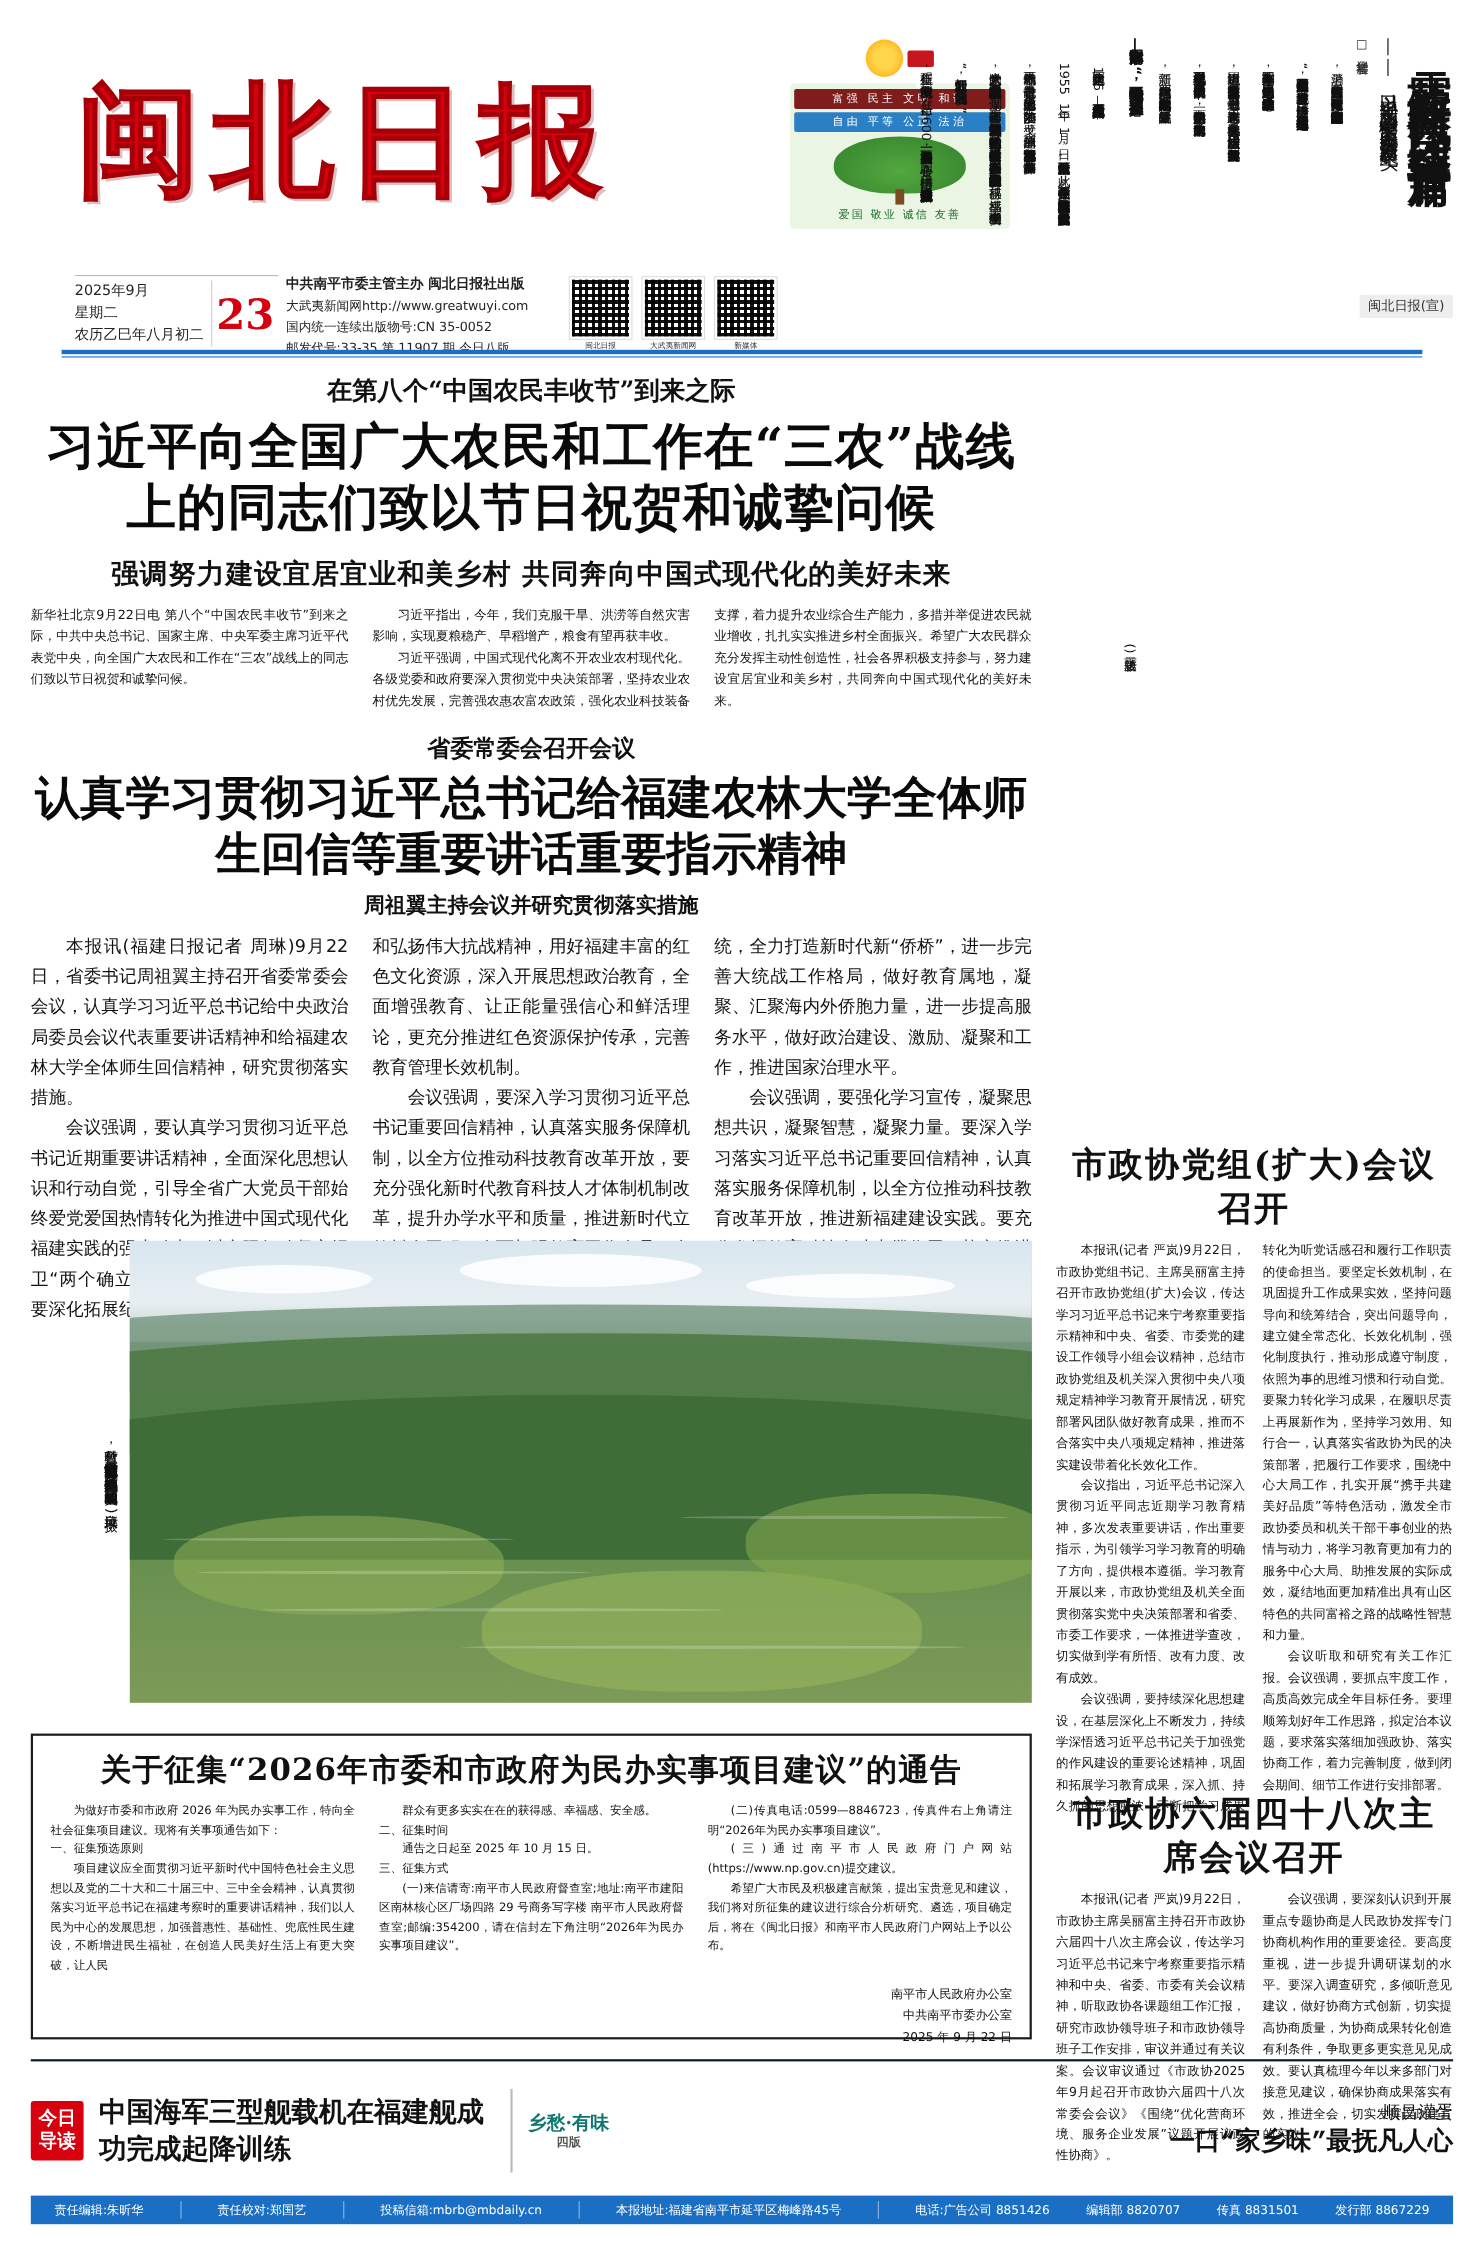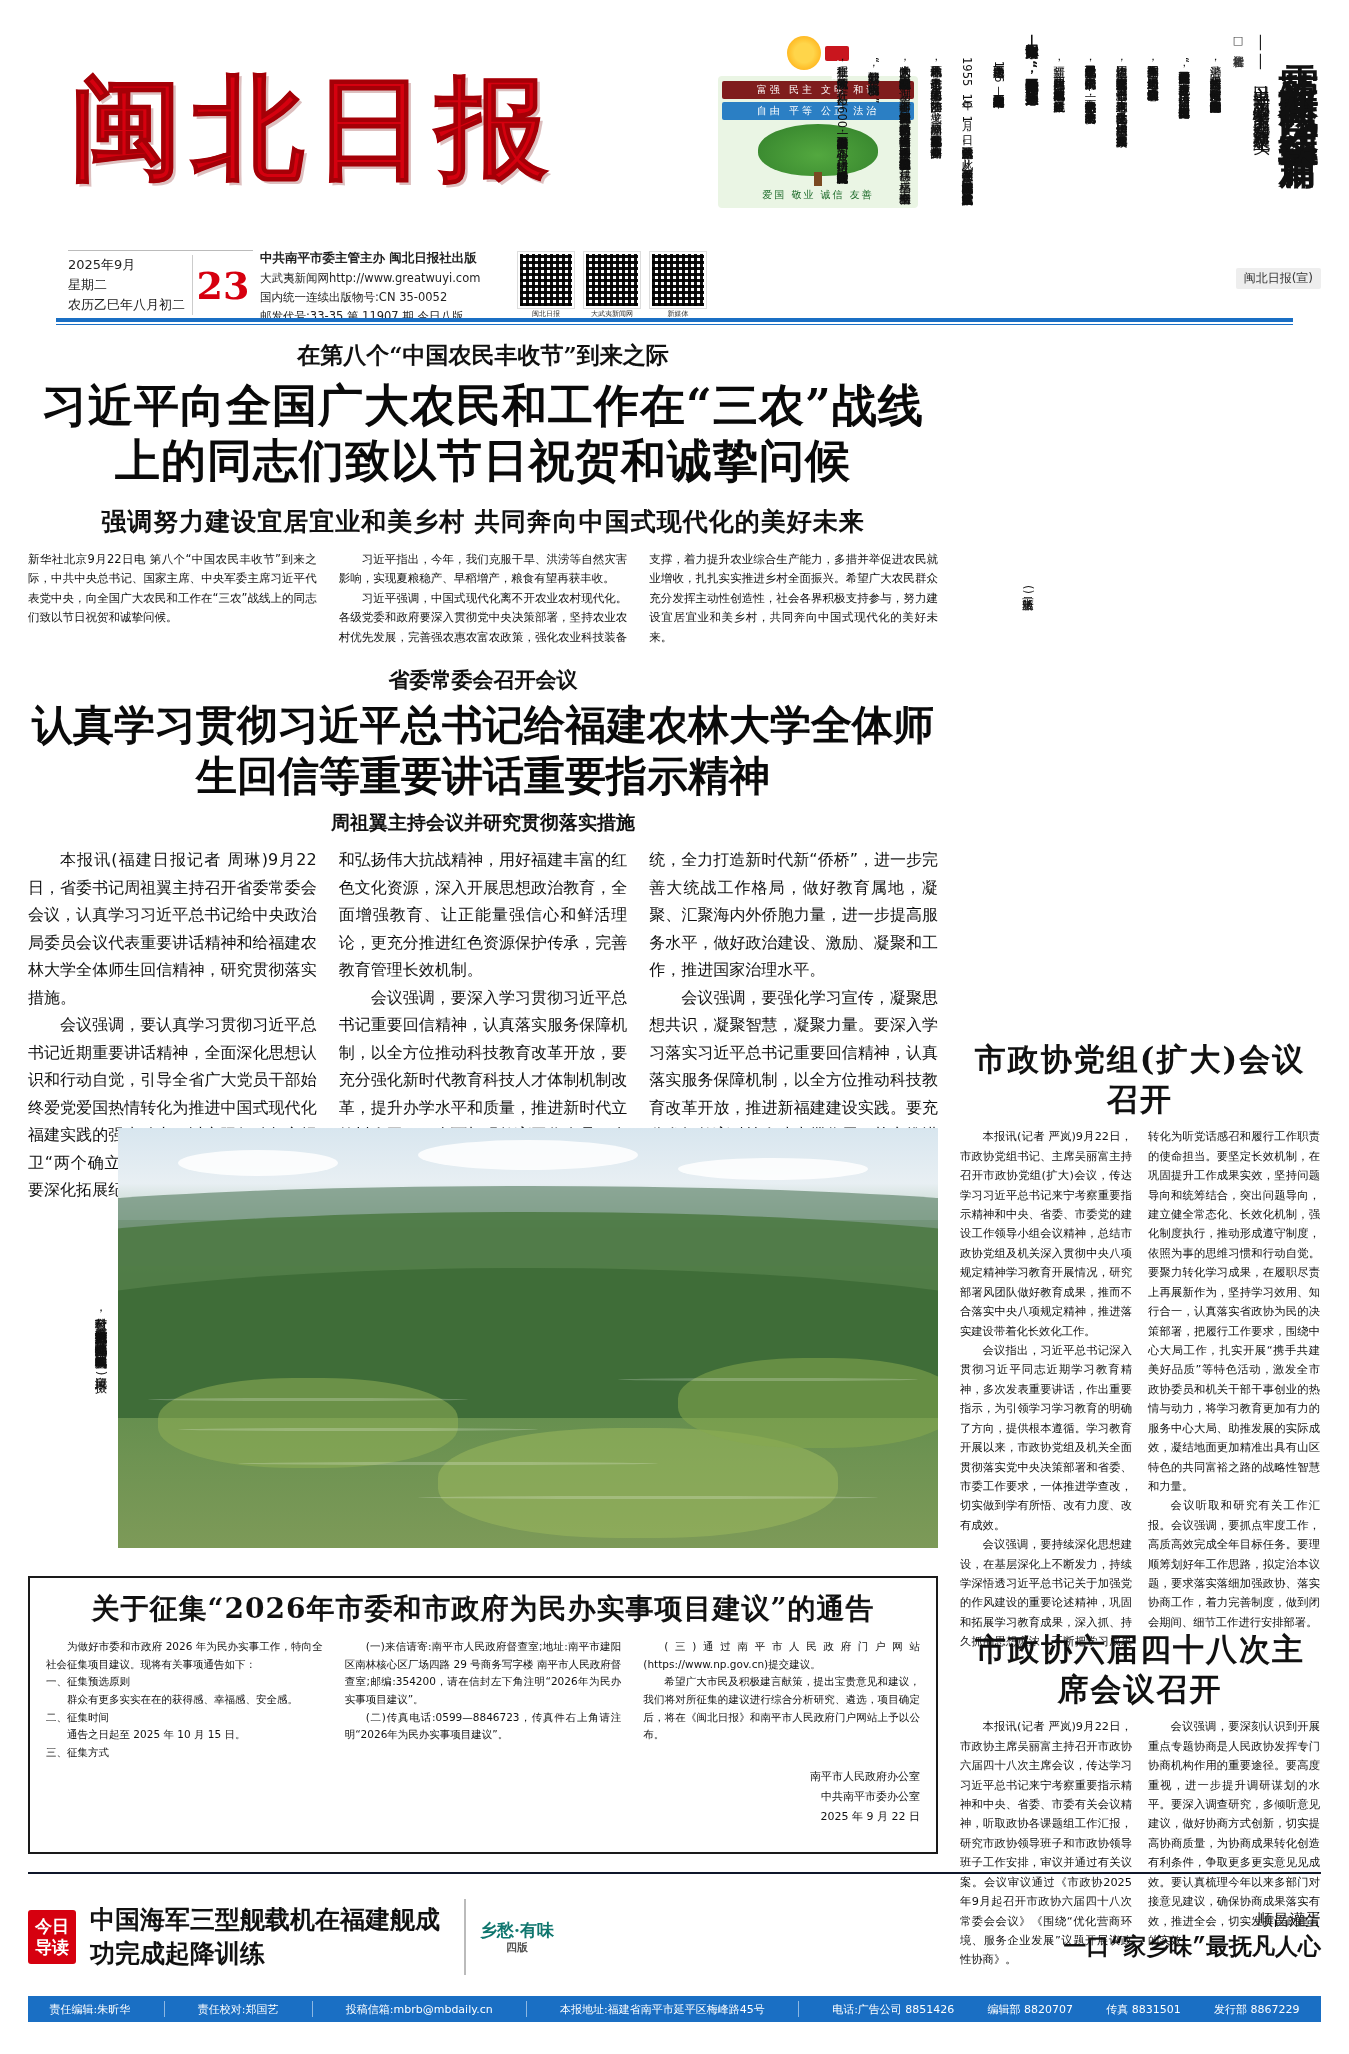--- a/index.html
+++ b/index.html
@@ -600,20 +600,21 @@
       <div class="terr" style="left:300px;top:368px;width:460px;"></div>
       <div class="terr" style="left:500px;top:250px;width:300px;"></div>
     </div>
   </div>
 
   <div class="notice">
     <div class="notice-title">关于征集“2026年市委和市政府为民办实事项目建议”的通告</div>
     <div class="notice-cols">
       <p>为做好市委和市政府 2026 年为民办实事工作，特向全社会征集项目建议。现将有关事项通告如下：</p>
       <p class="nohead">一、征集预选原则</p>
+      <p>项目建议应全面贯彻习近平新时代中国特色社会主义思想以及党的二十大和二十届三中、三中全会精神，认真贯彻落实习近平总书记在福建考察时的重要讲话精神，我们以人民为中心的发展思想，加强普惠性、基础性、兜底性民生建设，不断增进民生福祉，在创造人民美好生活上有更大突破，让人民</p>
       <p>群众有更多实实在在的获得感、幸福感、安全感。</p>
       <p class="nohead">二、征集时间</p>
       <p>通告之日起至 2025 年 10 月 15 日。</p>
       <p class="nohead">三、征集方式</p>
       <p>(一)来信请寄:南平市人民政府督查室;地址:南平市建阳区南林核心区厂场四路 29 号商务写字楼 南平市人民政府督查室;邮编:354200，请在信封左下角注明“2026年为民办实事项目建议”。</p>
       <p>(二)传真电话:0599—8846723，传真件右上角请注明“2026年为民办实事项目建议”。</p>
       <p>(三)通过南平市人民政府门户网站(https://www.np.gov.cn)提交建议。</p>
       <p>希望广大市民及积极建言献策，提出宝贵意见和建议，我们将对所征集的建议进行综合分析研究、遴选，项目确定后，将在《闽北日报》和南平市人民政府门户网站上予以公布。</p>
     </div>
     <div class="notice-sign">

